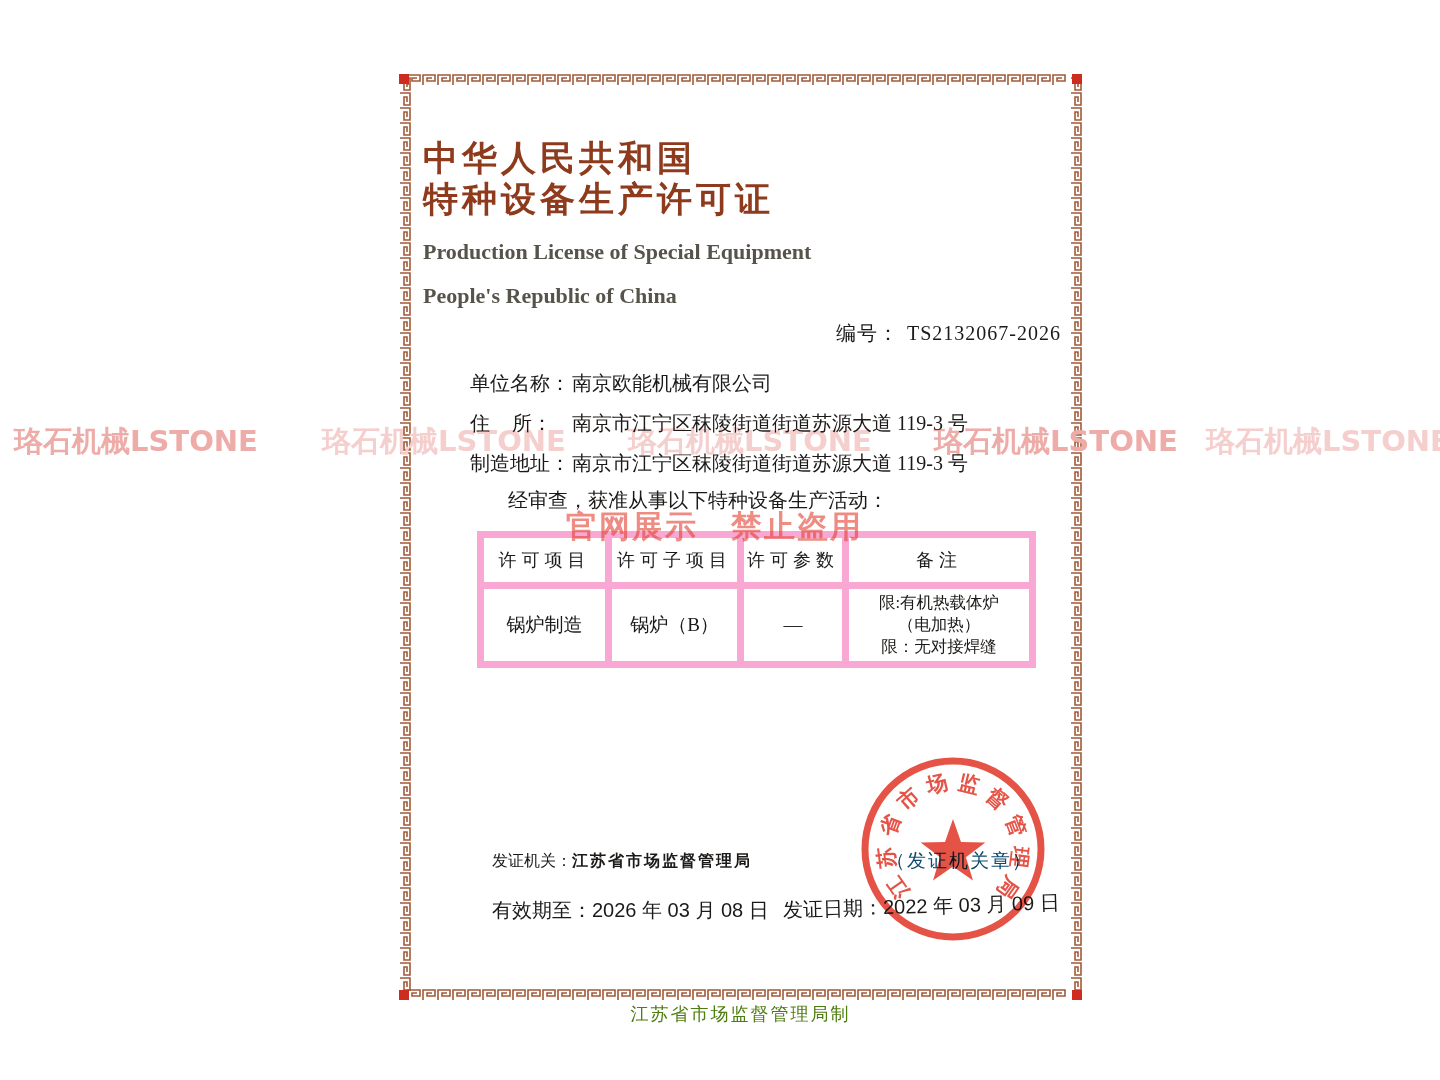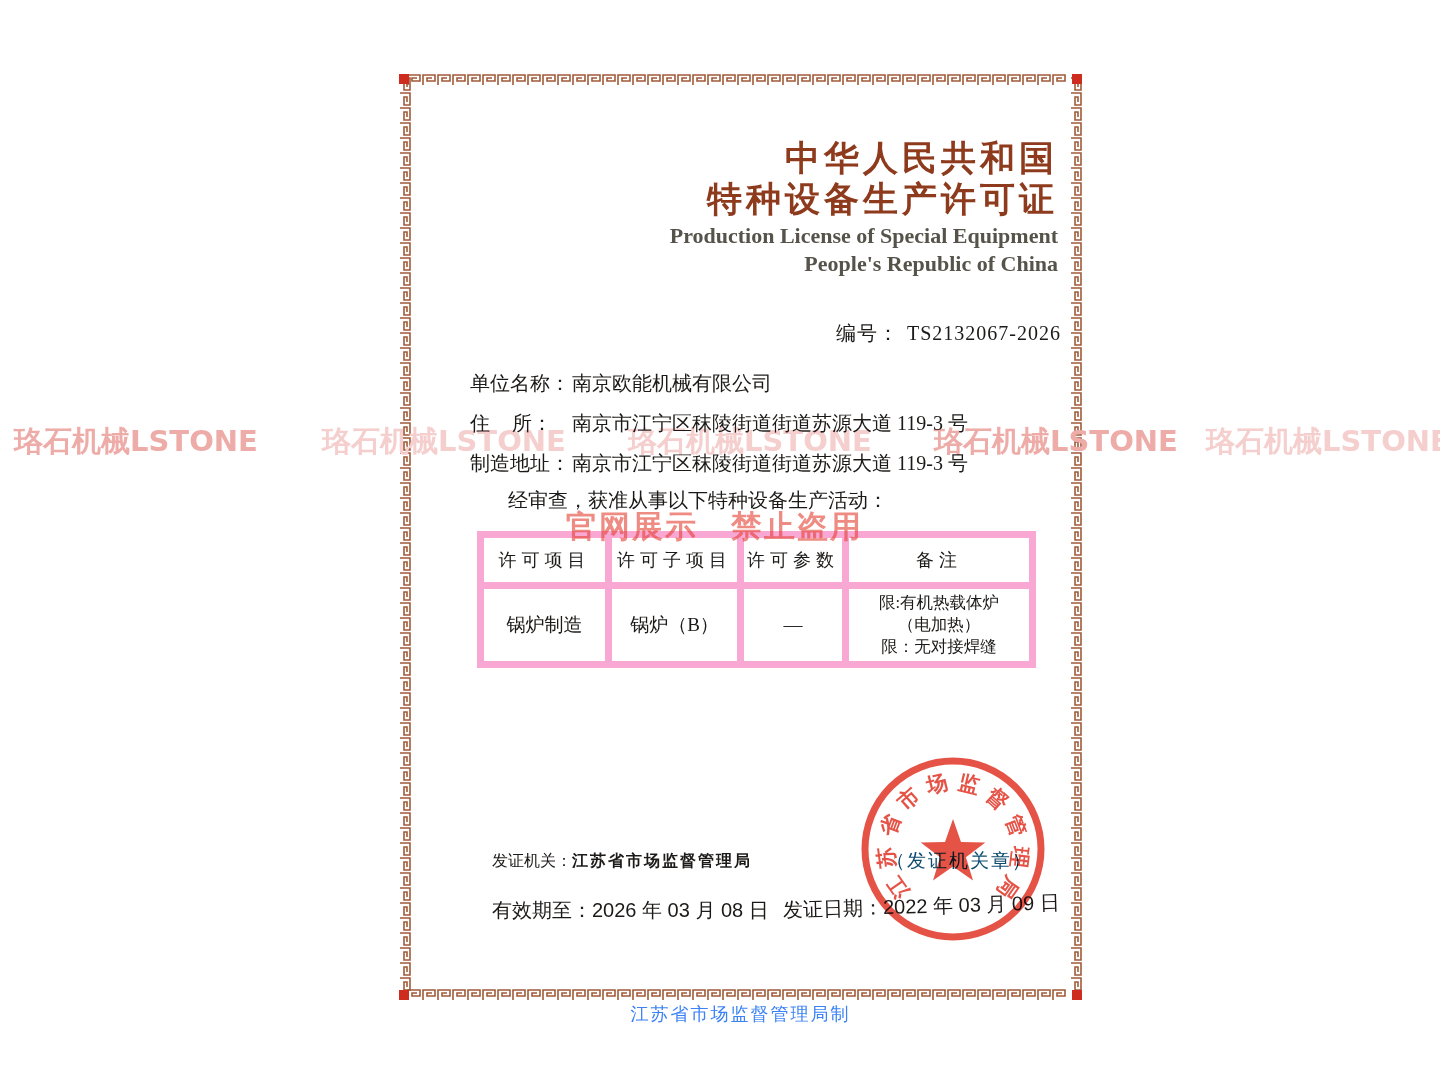--- a/index.html
+++ b/index.html
@@ -2,23 +2,23 @@
 <html><head>
 <meta charset="utf-8">
 <style>
   html,body{margin:0;padding:0;}
   body{background:#ffffff;}
   #page{position:relative;width:1440px;height:1080px;background:#ffffff;overflow:hidden;
         font-family:"Liberation Serif","DejaVu Serif",serif;color:#1c1a18;}
   .abs{position:absolute;}
 
   
-  #title-block{left:375px;top:138px;width:683px;text-align:right;}
+  #title-block{left:423px;top:138px;width:683px;text-align:left;}
   .cn-title{font-weight:bold;color:#8e3a1c;font-size:35px;letter-spacing:4px;line-height:1.18;}
-  .en-title{font-weight:bold;color:#56534a;font-size:22px;line-height:1.18;margin-top:2px;}
+  .en-title{font-weight:bold;color:#56534a;font-size:22px;line-height:1.18;margin-top:18px;}
 
   
   #license-no{left:836px;top:320px;font-size:20px;letter-spacing:1px;}
   #license-no .num{font-family:"Liberation Serif",serif;margin-left:8px;}
 
   
   .field-row{left:470px;font-size:20px;white-space:nowrap;}
   .field-label{display:inline-block;width:102px;}
   .spread{display:inline-flex;width:82px;justify-content:space-between;}
   .field-value{margin-left:0px;text-align:center;}
@@ -36,21 +36,21 @@
 
   
   #issuer-line{left:492px;top:851px;font-size:16px;white-space:nowrap;text-align:right;}
   #issuer-line .val{font-weight:bold;letter-spacing:2px;}
   #seal-note{left:886px;top:848px;font-size:19px;letter-spacing:2px;color:#0c4a6e;}
   #valid-line{left:492px;top:897px;font-size:20px;white-space:nowrap;}
   #issue-line{left:783px;top:893px;font-size:20px;white-space:nowrap;transform:rotate(-1.6deg);}
   .datenum{font-family:"Liberation Sans",sans-serif;}
 
   #footer-line{left:399px;top:1002px;width:683px;text-align:center;font-size:18px;
-      letter-spacing:2px;color:#3b82f6;}
+      letter-spacing:2px;color:#4d7c0f;}
 
   
   .wm-pink{top:422px;font-family:"DejaVu Sans","Liberation Sans",sans-serif;
       font-weight:bold;font-size:29px;white-space:nowrap;pointer-events:none;}
   .wm-light{color:#f5cfce;}
   .wm-strong{color:#eeaca9;}
   .wm-red{top:506px;font-family:"DejaVu Sans","Liberation Sans",sans-serif;
       font-weight:bold;font-size:31px;color:rgba(226,62,48,0.60);letter-spacing:2px;
       pointer-events:none;z-index:5;}
 

